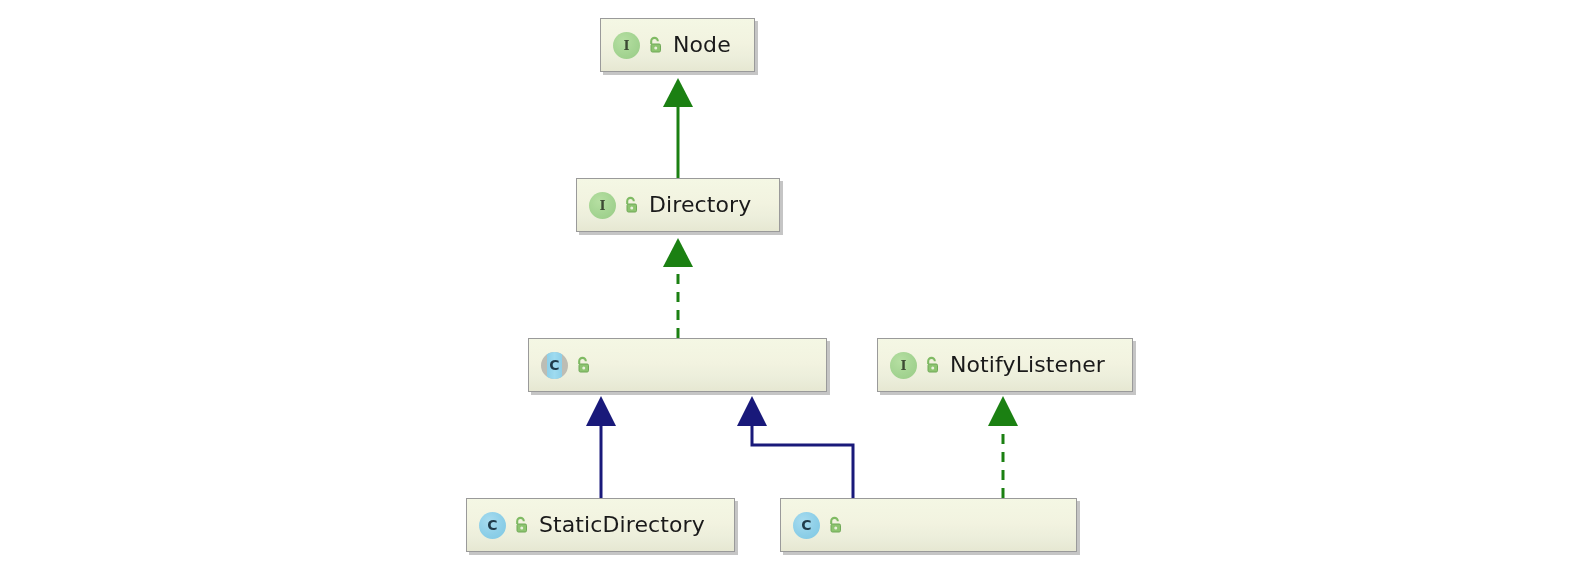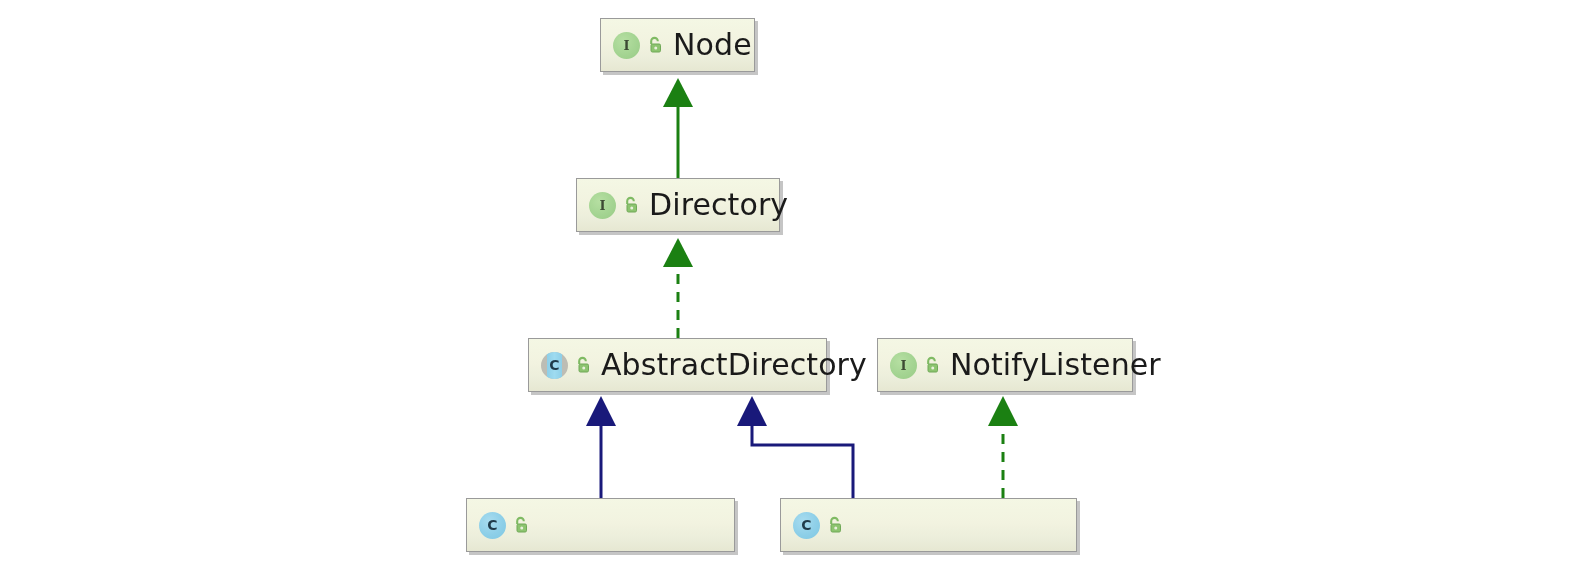--- a/index.html
+++ b/index.html
@@ -103,21 +103,21 @@
     line-height: 1;
   }
   .vis-icon {
     width: 16px;
     height: 18px;
     flex: 0 0 16px;
     margin-right: 10px;
     position: relative;
   }
   .node-label {
-    font-size: 30px;
+    font-size: 22px;
     color: #1a1a1a;
     letter-spacing: 0.1px;
     line-height: 1;
   }
 </style>
 </head>
 <body>
 
 <div id="diagram-canvas">
 
@@ -189,21 +189,20 @@
         <span class="glyph">C</span>
       </span>
     </span>
     <span class="vis-icon">
       <svg viewBox="0 0 16 18" width="16" height="18" xmlns="http://www.w3.org/2000/svg">
         <path d="M4.2 8 V5.2 a3.3 3.3 0 0 1 6.6 0" fill="none" stroke="#7fba63" stroke-width="2.1"></path>
         <rect x="4" y="8" width="9.5" height="8" rx="1.4" fill="#8cc46f" stroke="#6fa857" stroke-width="1"></rect>
         <circle cx="8.75" cy="12" r="1.5" fill="#e9f0dc"></circle>
       </svg>
     </span>
-    <span class="node-label">AbstractDirectory</span>
   </div>
 
   <div class="uml-node" id="n-notify-listener" style="left:877px; top:338px; width:256px; height:54px;">
     <span class="node-icon">
       <span class="icon-interface">I</span>
     </span>
     <span class="vis-icon">
       <svg viewBox="0 0 16 18" width="16" height="18" xmlns="http://www.w3.org/2000/svg">
         <path d="M4.2 8 V5.2 a3.3 3.3 0 0 1 6.6 0" fill="none" stroke="#7fba63" stroke-width="2.1"></path>
         <rect x="4" y="8" width="9.5" height="8" rx="1.4" fill="#8cc46f" stroke="#6fa857" stroke-width="1"></rect>
@@ -217,20 +216,21 @@
     <span class="node-icon">
       <span class="icon-class">C</span>
     </span>
     <span class="vis-icon">
       <svg viewBox="0 0 16 18" width="16" height="18" xmlns="http://www.w3.org/2000/svg">
         <path d="M4.2 8 V5.2 a3.3 3.3 0 0 1 6.6 0" fill="none" stroke="#7fba63" stroke-width="2.1"></path>
         <rect x="4" y="8" width="9.5" height="8" rx="1.4" fill="#8cc46f" stroke="#6fa857" stroke-width="1"></rect>
         <circle cx="8.75" cy="12" r="1.5" fill="#e9f0dc"></circle>
       </svg>
     </span>
+    <span class="node-label">StaticDirectory</span>
   </div>
 
   <div class="uml-node" id="n-registry-directory" style="left:780px; top:498px; width:297px; height:54px;">
     <span class="node-icon">
       <span class="icon-class">C</span>
     </span>
     <span class="vis-icon">
       <svg viewBox="0 0 16 18" width="16" height="18" xmlns="http://www.w3.org/2000/svg">
         <path d="M4.2 8 V5.2 a3.3 3.3 0 0 1 6.6 0" fill="none" stroke="#7fba63" stroke-width="2.1"></path>
         <rect x="4" y="8" width="9.5" height="8" rx="1.4" fill="#8cc46f" stroke="#6fa857" stroke-width="1"></rect>

